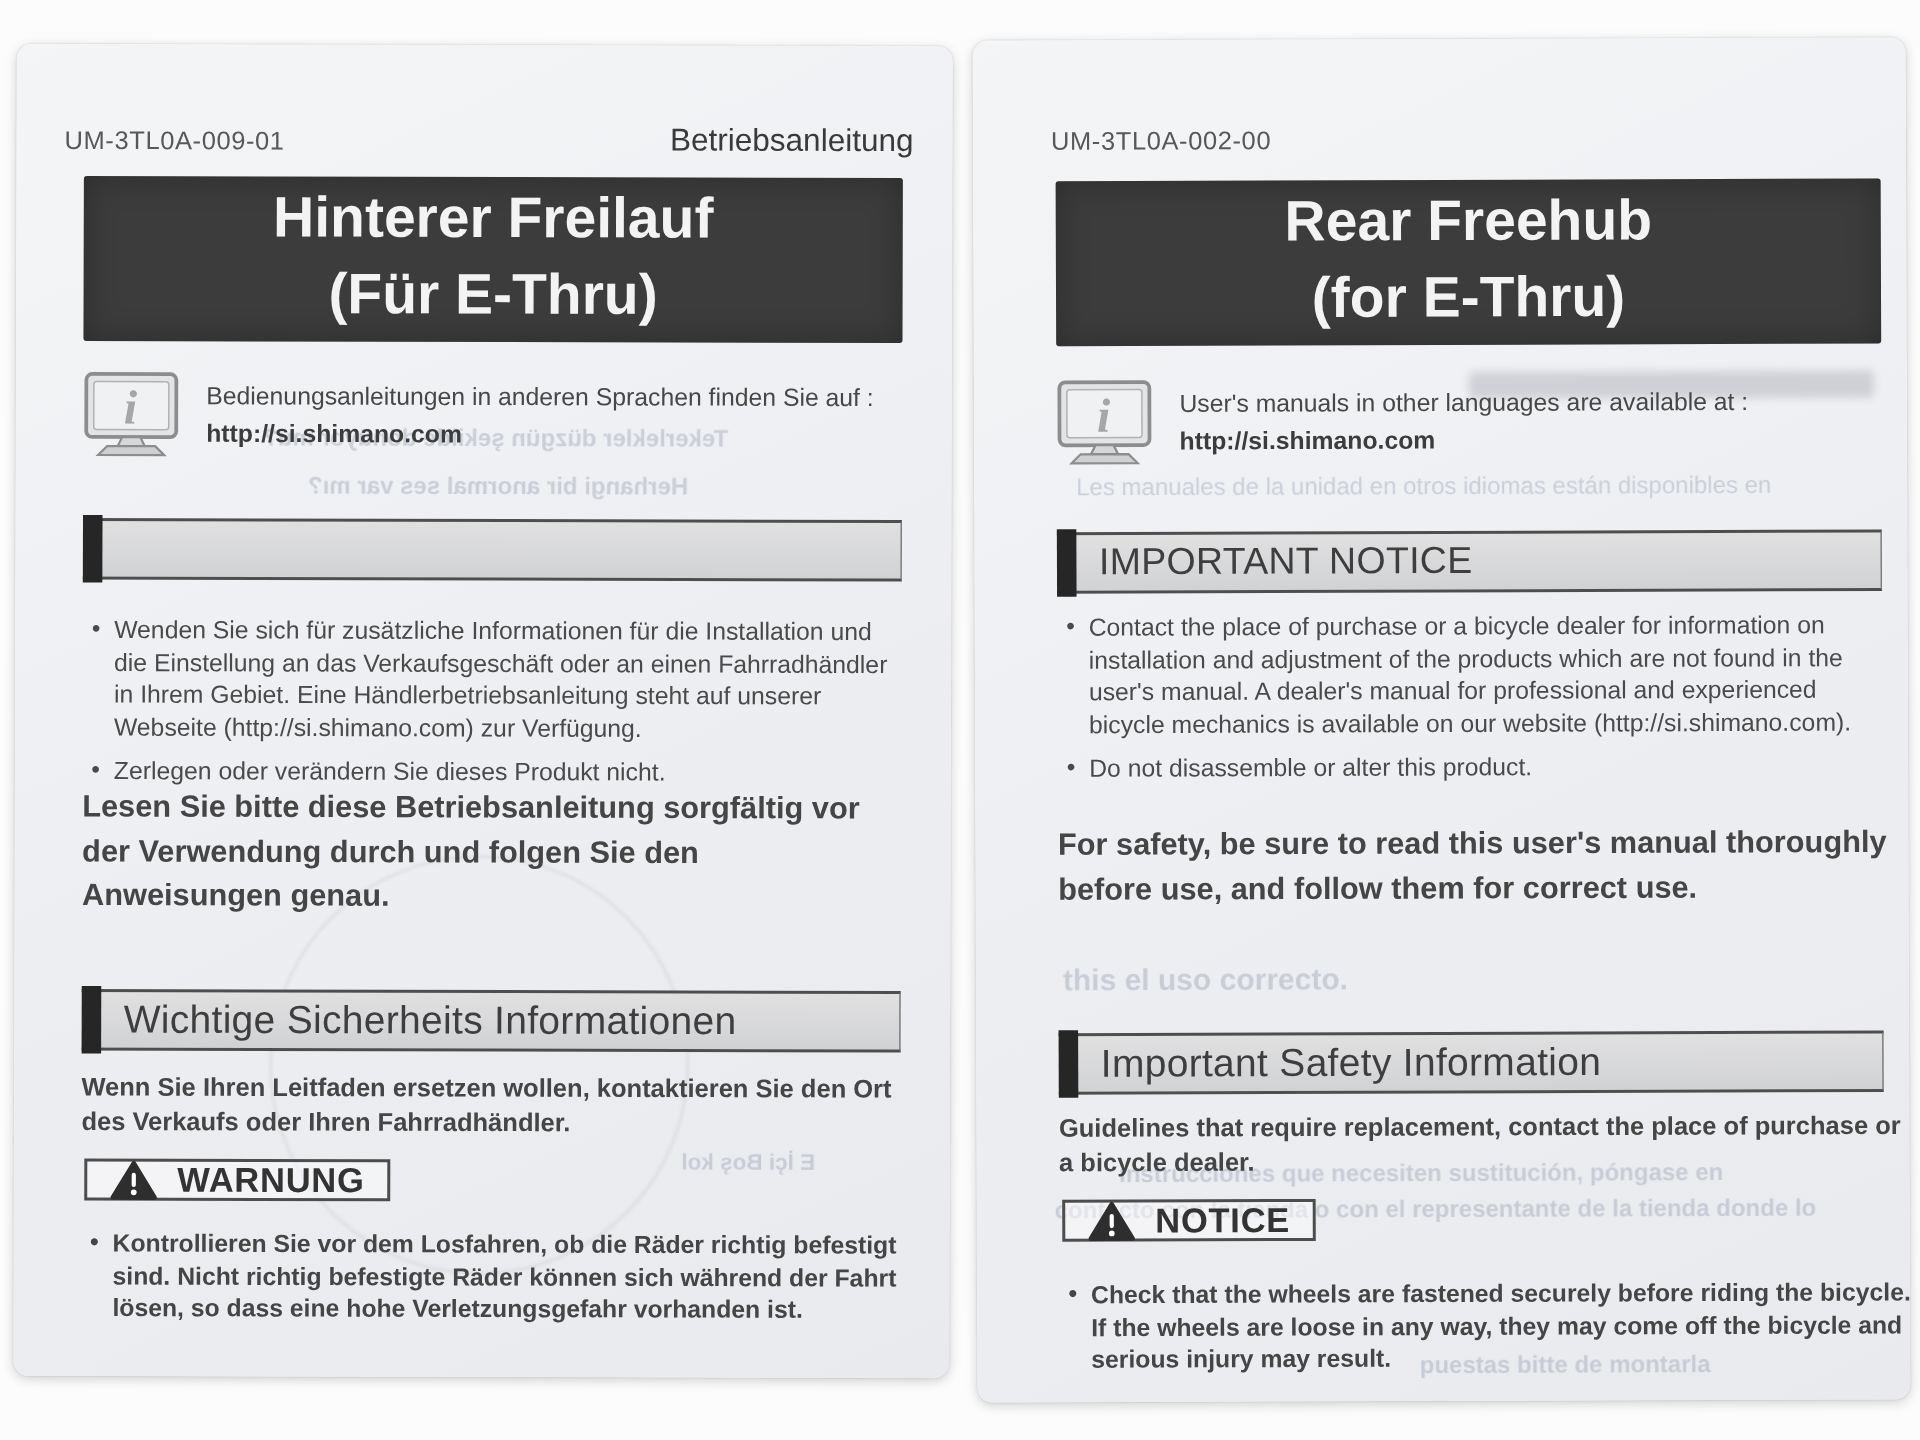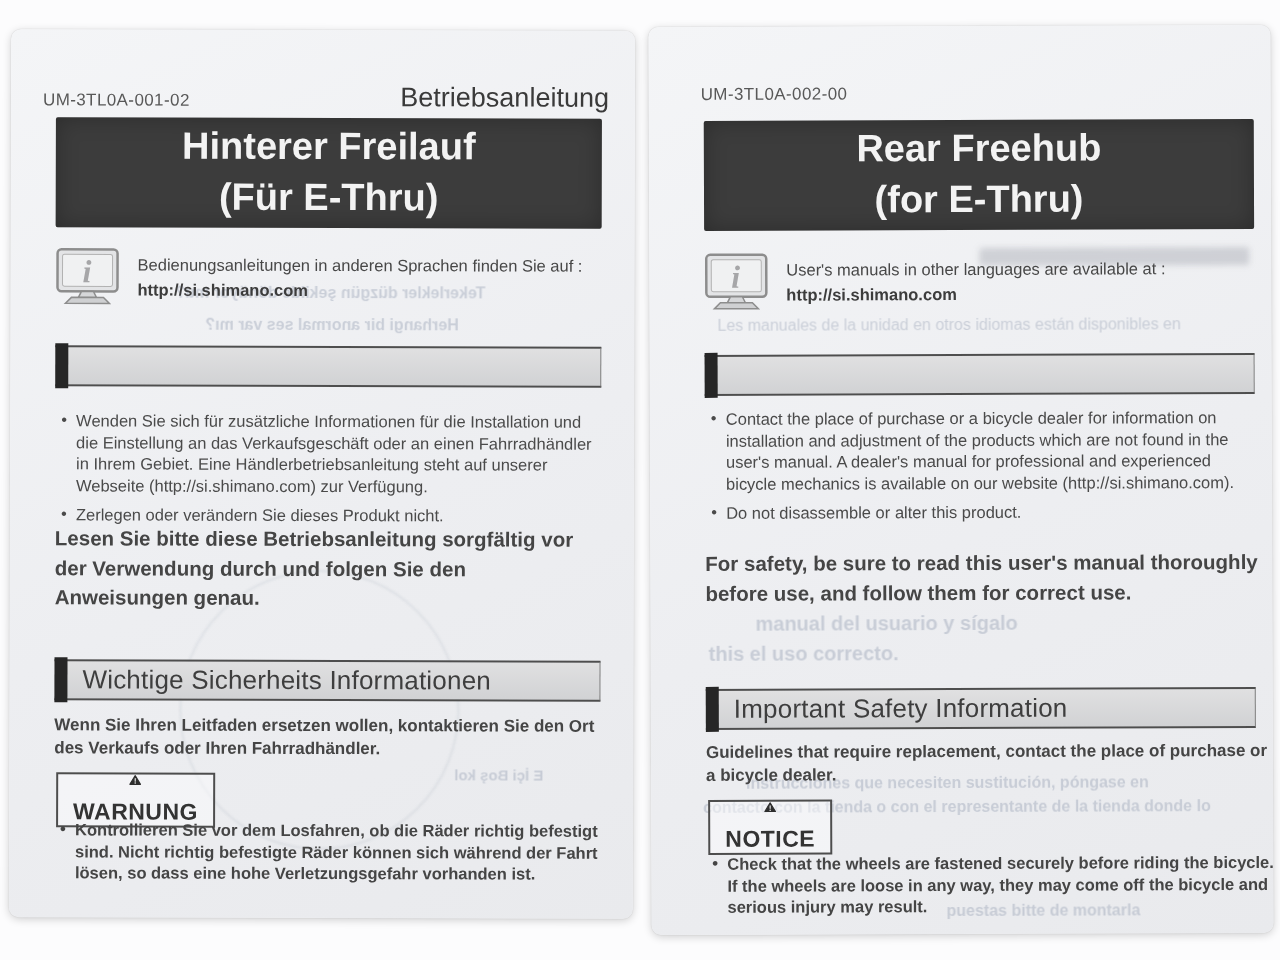--- a/index.html
+++ b/index.html
@@ -17,21 +17,21 @@
     overflow:hidden;
   }
   .page-left  { left:10px;  top:30px; width:624px; height:888px; transform:rotate(0.15deg); }
   .page-right { left:650px; top:26px; width:622px; height:908px; transform:rotate(-0.2deg); }
 
   .doc-header {
     position:absolute;
     display:flex; justify-content:space-between; align-items:baseline;
   }
   .doc-num  { font-size:17px; color:#585858; letter-spacing:0.4px; }
-  .doc-type { font-size:27px; color:#3a3a3a; }
+  .doc-type { font-size:21px; color:#3a3a3a; }
 
   .title-banner {
     position:absolute; background:#3c3c3c; color:#f3f3f3;
     text-align:center; font-weight:bold; font-size:38px; line-height:51px;
     padding-top:3px; border-radius:2px;
     box-shadow:inset 0 0 22px rgba(0,0,0,0.28);
   }
 
   .info-row { position:absolute; display:flex; gap:16px; }
   .info-text { font-size:16.5px; line-height:25px; color:#474747; padding-top:5px; }
@@ -50,23 +50,23 @@
 
   .bullets { position:absolute; font-size:16.5px; line-height:21.5px; color:#4a4a4a; }
   .bullet  { position:relative; padding-left:16px; margin-bottom:8px; }
   .bullet::before { content:"\2022"; position:absolute; left:1px; top:-1px; }
   .bold { font-weight:bold; color:#454545; }
 
   .lead  { position:absolute; font-size:20.5px; line-height:29.5px; font-weight:bold; color:#454545; }
   .intro { position:absolute; font-size:17px;  line-height:23px;   font-weight:bold; color:#454545; }
 
   .warnbox {
-    position:absolute; height:55px; border:2px solid #4d4d4d;
+    position:absolute; height:28px; border:2px solid #4d4d4d;
     background:rgba(252,252,253,0.5);
-    display:flex; align-items:center; gap:13px; padding:0 15px;flex-direction:column;
+    display:flex; align-items:center; gap:13px; padding:0 15px;
   }
   .warnbox .label { font-size:23px; font-weight:bold; color:#333; letter-spacing:0.5px; }
 
   .ghost {
     position:absolute; color:#97a1b4; opacity:0.42;
     filter:blur(0.5px); white-space:nowrap; font-weight:bold;
   }
   .mirror { transform:scaleX(-1); }
   .blur-bar { position:absolute; filter:blur(3px); border-radius:3px; }
   .ghost-circle {
@@ -78,21 +78,21 @@
 <body>
 
 <div class="page page-left">
 
   <div class="ghost mirror" style="top:254px; left:165px; font-size:16px;">Tekerlekler düzgün şekilde dönüyor mu?</div>
   <div class="ghost mirror" style="top:286px; left:195px; font-size:16px;">Herhangi bir anormal ses var mı?</div>
   <div class="ghost mirror" style="top:736px; left:445px; font-size:15px;">E İçi Boş kol</div>
   <div class="ghost-circle" style="left:170px; top:540px; width:280px; height:280px;"></div>
 
   <div class="doc-header" style="left:32px; right:26px; top:52px;">
-    <span class="doc-num">UM-3TL0A-001-02</span>
+    <span class="doc-num">UM-3TL0A-009-01</span>
     <span class="doc-type">Betriebsanleitung</span>
   </div>
 
   <div class="title-banner" style="left:45px; top:88px; width:546px; height:110px;">
     <div>Hinterer Freilauf</div>
     <div>(Für E-Thru)</div>
   </div>
 
   <div class="info-row" style="left:45px; top:218px; width:545px;">
     <svg width="66" height="58" viewBox="0 0 66 58">
@@ -138,21 +138,20 @@
   <div class="bullets" style="left:50px; top:790px; width:548px;">
     <div class="bullet bold">Kontrollieren Sie vor dem Losfahren, ob die Räder richtig befestigt sind. Nicht richtig befestigte Räder können sich während der Fahrt lösen, so dass eine hohe Verletzungsgefahr vorhanden ist.</div>
   </div>
 </div>
 
 <div class="page page-right">
 
   <div class="blur-bar" style="top:222px; left:330px; width:270px; height:18px; background:rgba(90,95,108,0.22);"></div>
   <div class="blur-bar" style="top:334px; left:390px; width:160px; height:20px; background:rgba(80,86,98,0.18);"></div>
   <div class="ghost" style="top:290px; left:68px; font-size:16px; font-weight:normal;">Les manuales de la unidad en otros idiomas están disponibles en</div>
-  <div class="ghost" style="top:586px; left:105px; font-size:20px;">manual del usuario y sígalo</div>
   <div class="ghost" style="top:616px; left:58px; font-size:20px;">this el uso correcto.</div>
   <div class="ghost" style="top:748px; left:95px; font-size:16px;">instrucciones que necesiten sustitución, póngase en</div>
   <div class="ghost" style="top:772px; left:52px; font-size:16px;">contacto con la tienda o con el representante de la tienda donde lo</div>
   <div class="ghost" style="top:876px; left:295px; font-size:16px;">puestas bitte de montarla</div>
 
   <div class="doc-header" style="left:52px; right:20px; top:58px;">
     <span class="doc-num">UM-3TL0A-002-00</span>
   </div>
 
   <div class="title-banner" style="left:55px; top:94px; width:550px; height:110px;">
@@ -169,20 +168,21 @@
       <path d="M16 50 L48 50 L54 56 L10 56 Z" fill="#cfd0d2" stroke="#8d8d8d" stroke-width="1.5"></path>
     </svg>
     <div class="info-text">
       <div>User's manuals in other languages are available at :</div>
       <div class="info-url">http://si.shimano.com</div>
     </div>
   </div>
 
   <div class="section-banner" style="left:55px; top:328px; width:550px;">
     <div class="banner-block"></div>
+    <span>IMPORTANT NOTICE</span>
   </div>
 
   <div class="bullets" style="left:60px; top:382px; width:552px;">
     <div class="bullet">Contact the place of purchase or a bicycle dealer for information on installation and adjustment of the products which are not found in the user's manual. A dealer's manual for professional and experienced bicycle mechanics is available on our website (http://si.shimano.com).</div>
     <div class="bullet">Do not disassemble or alter this product.</div>
   </div>
 
   <div class="lead" style="left:55px; top:522px; width:562px;">For safety, be sure to read this user's manual thoroughly before use, and follow them for correct use.</div>
 
   <div class="section-banner" style="left:55px; top:662px; width:550px; font-size:26px;">

